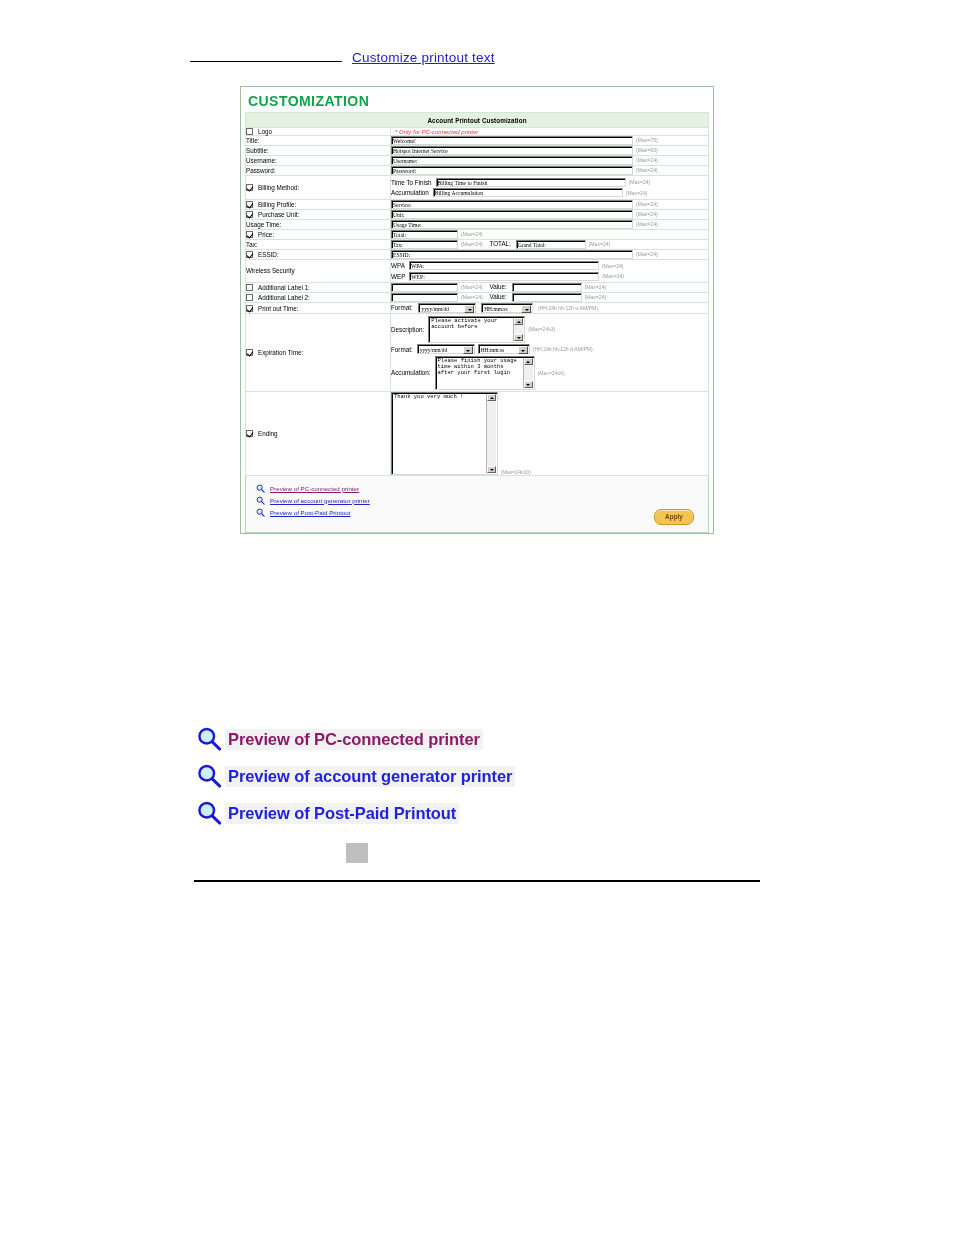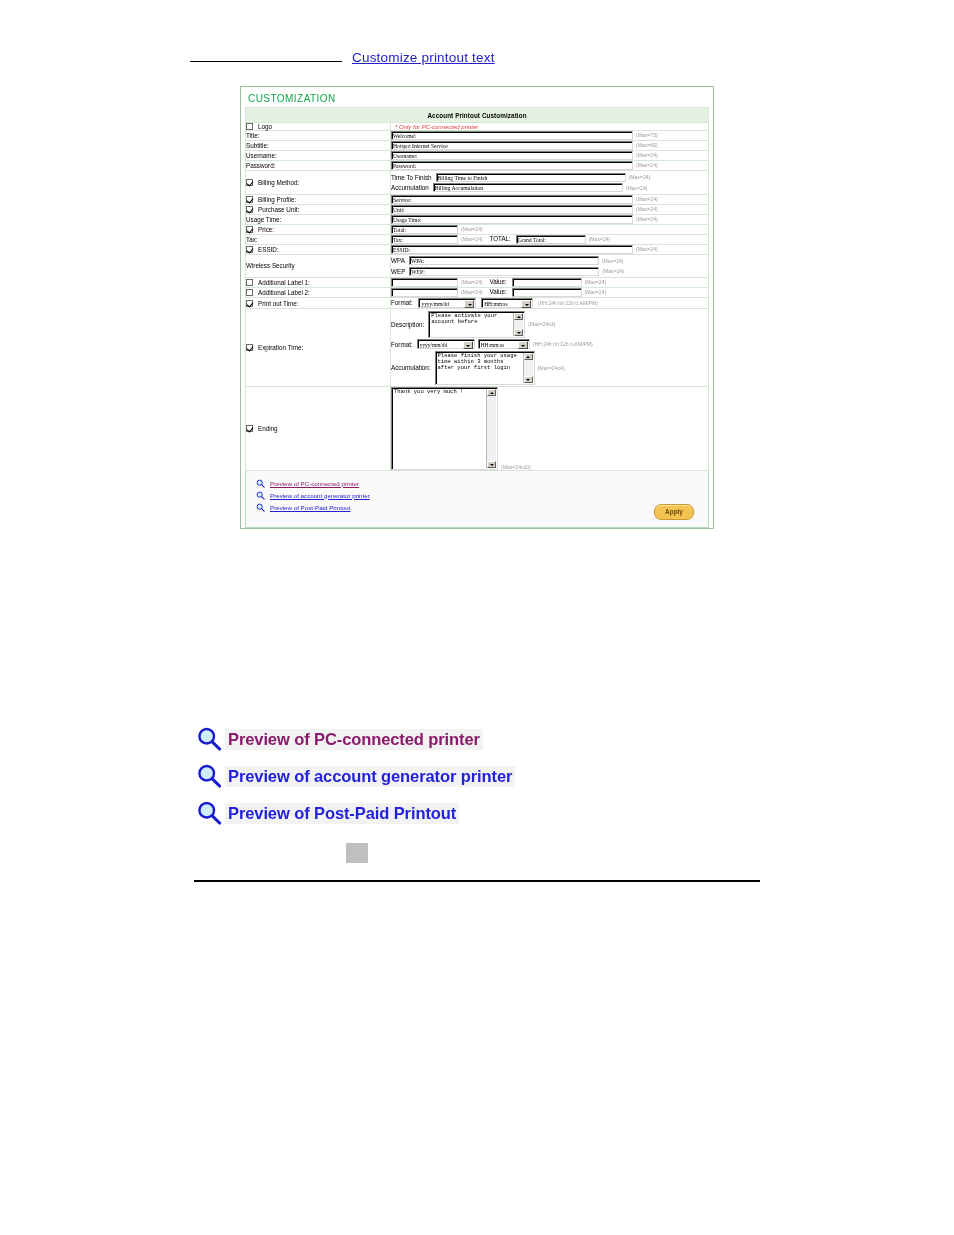--- a/index.html
+++ b/index.html
@@ -43,22 +43,22 @@
   .panel {
     position: absolute;
     left: 240px; top: 86px;
     width: 474px;
     border: 1px solid #9fbf9f;
     background: #ffffff;
     box-sizing: border-box;
     padding: 4px 4px 0 4px;
   }
   .panel-title {
-    font-size: 10px;
-    font-weight: normal;
+    font-size: 14px;
+    font-weight: bold;
     color: #12a34a;
     letter-spacing: .45px;
     padding: 2px 0 3px 3px;
   }
 
   table.form {
     width: 100%;
     border-collapse: collapse;
     border: 1px solid #b9d8b9;
     background: #ffffff;

